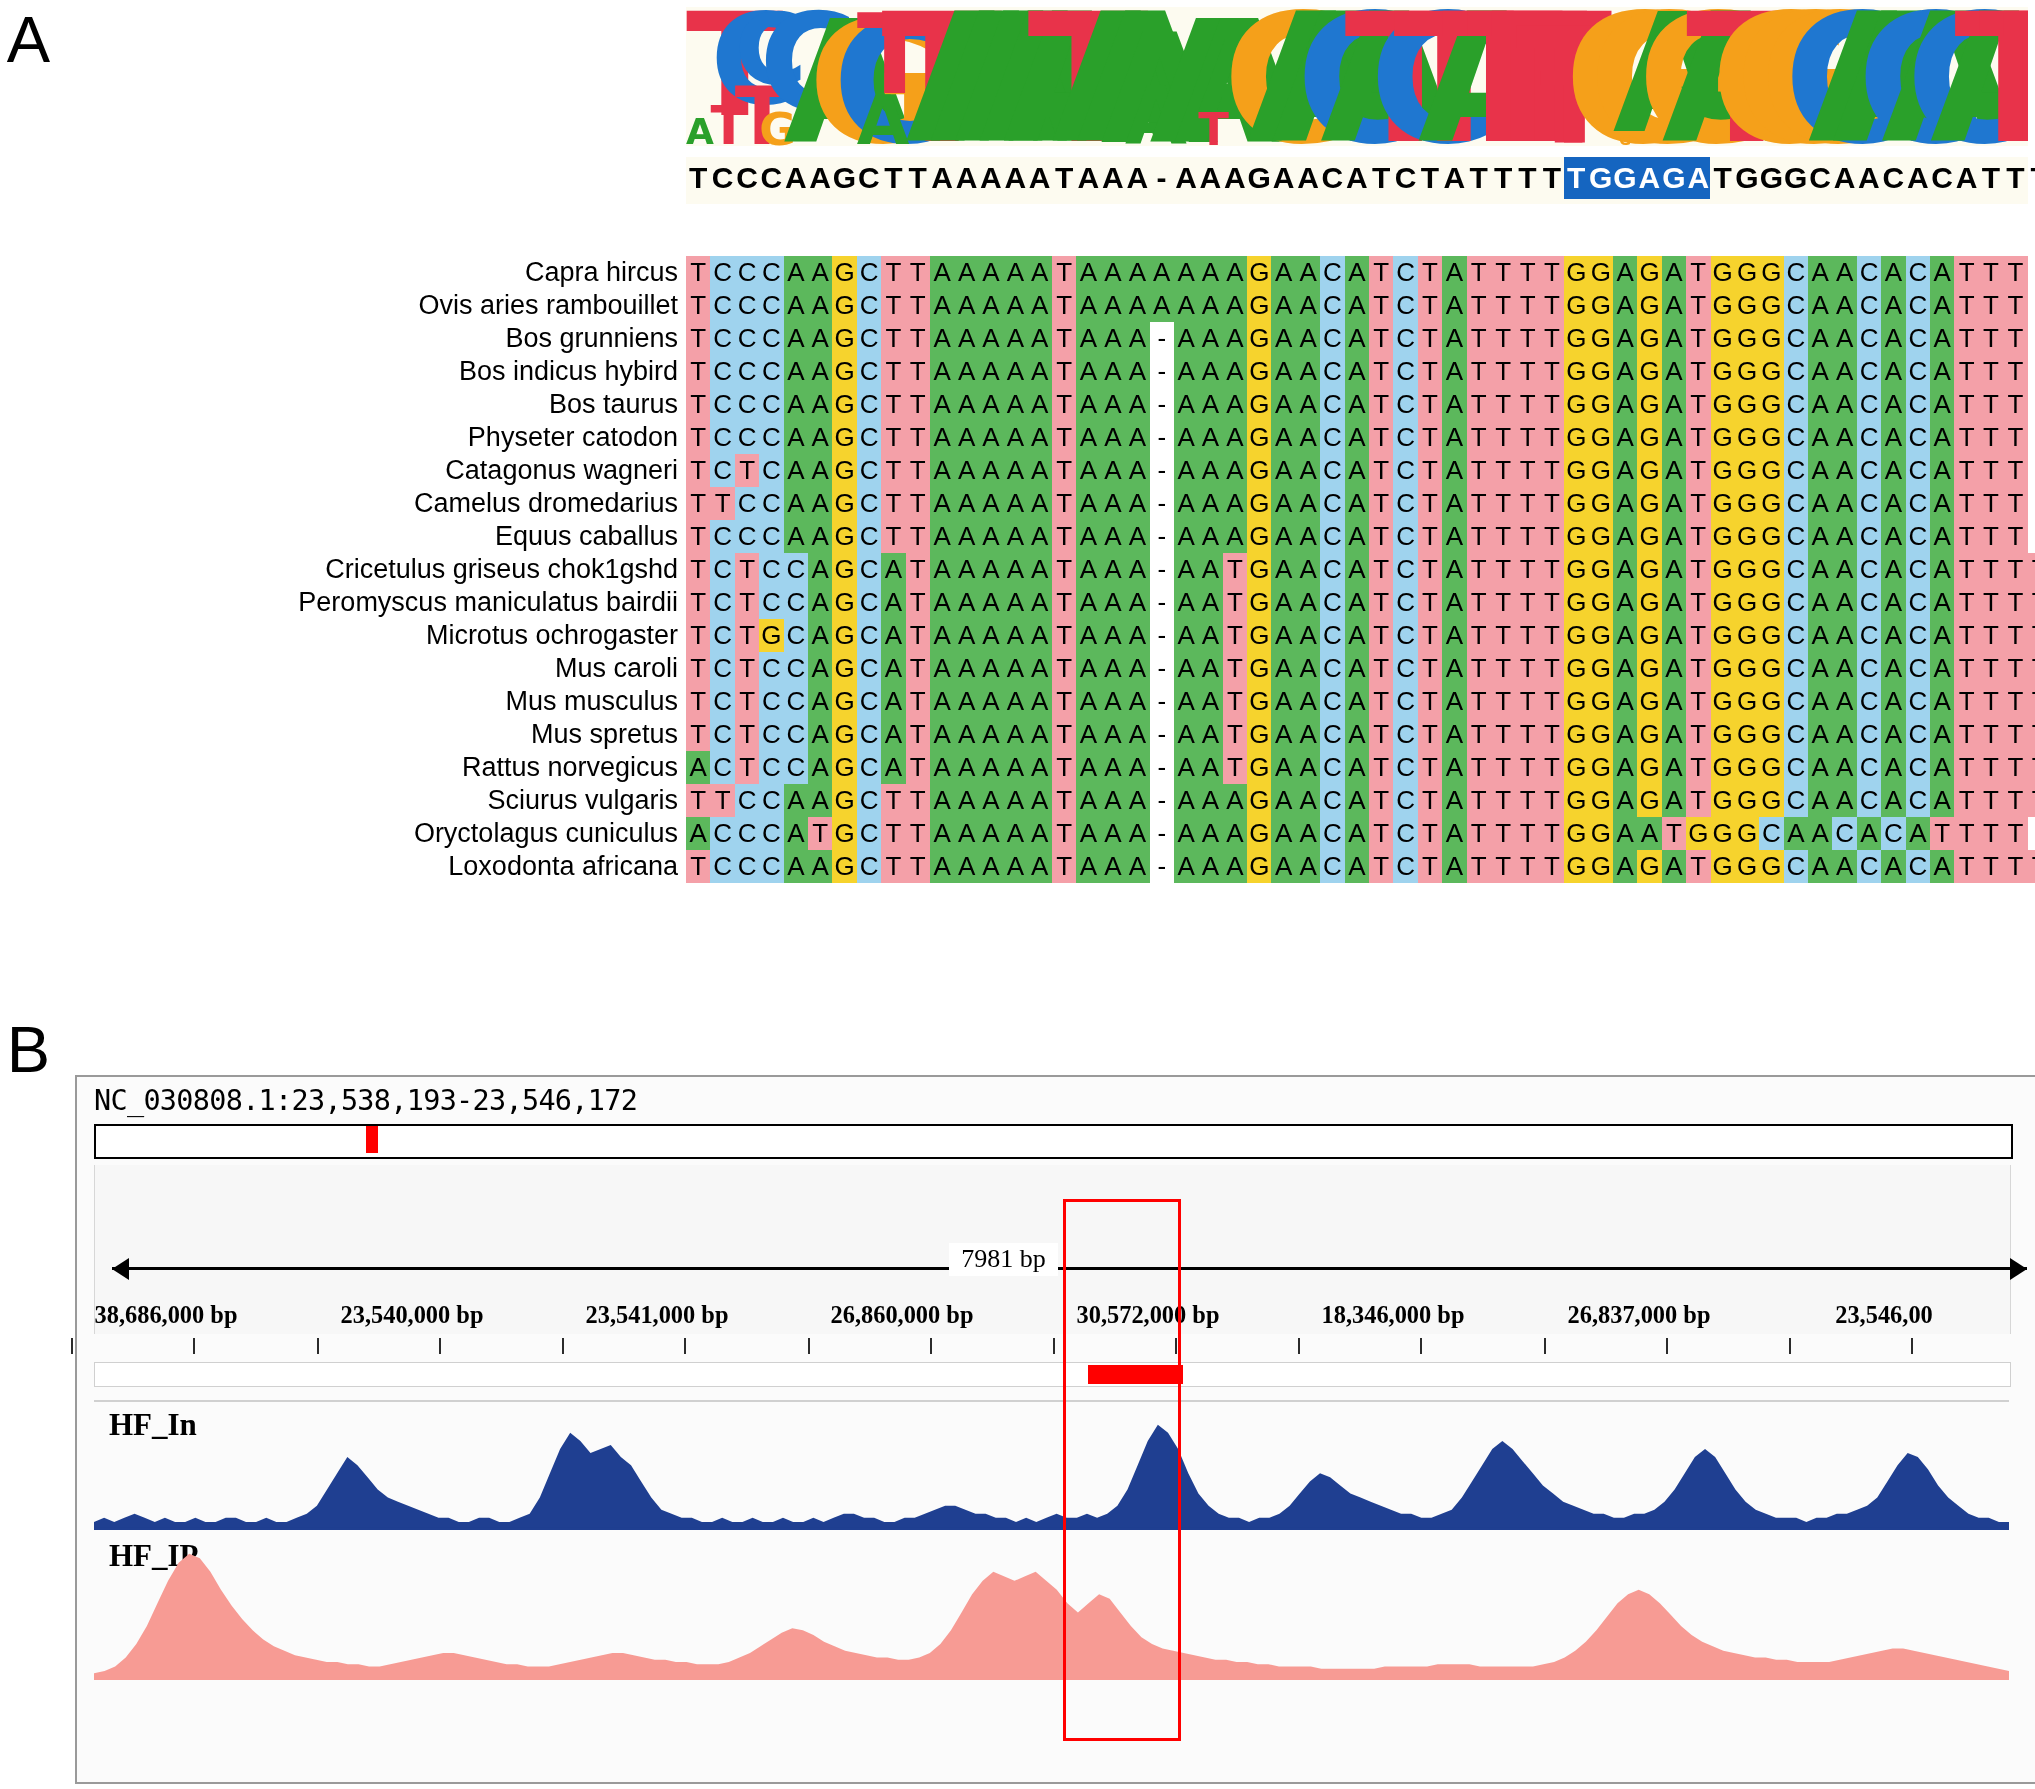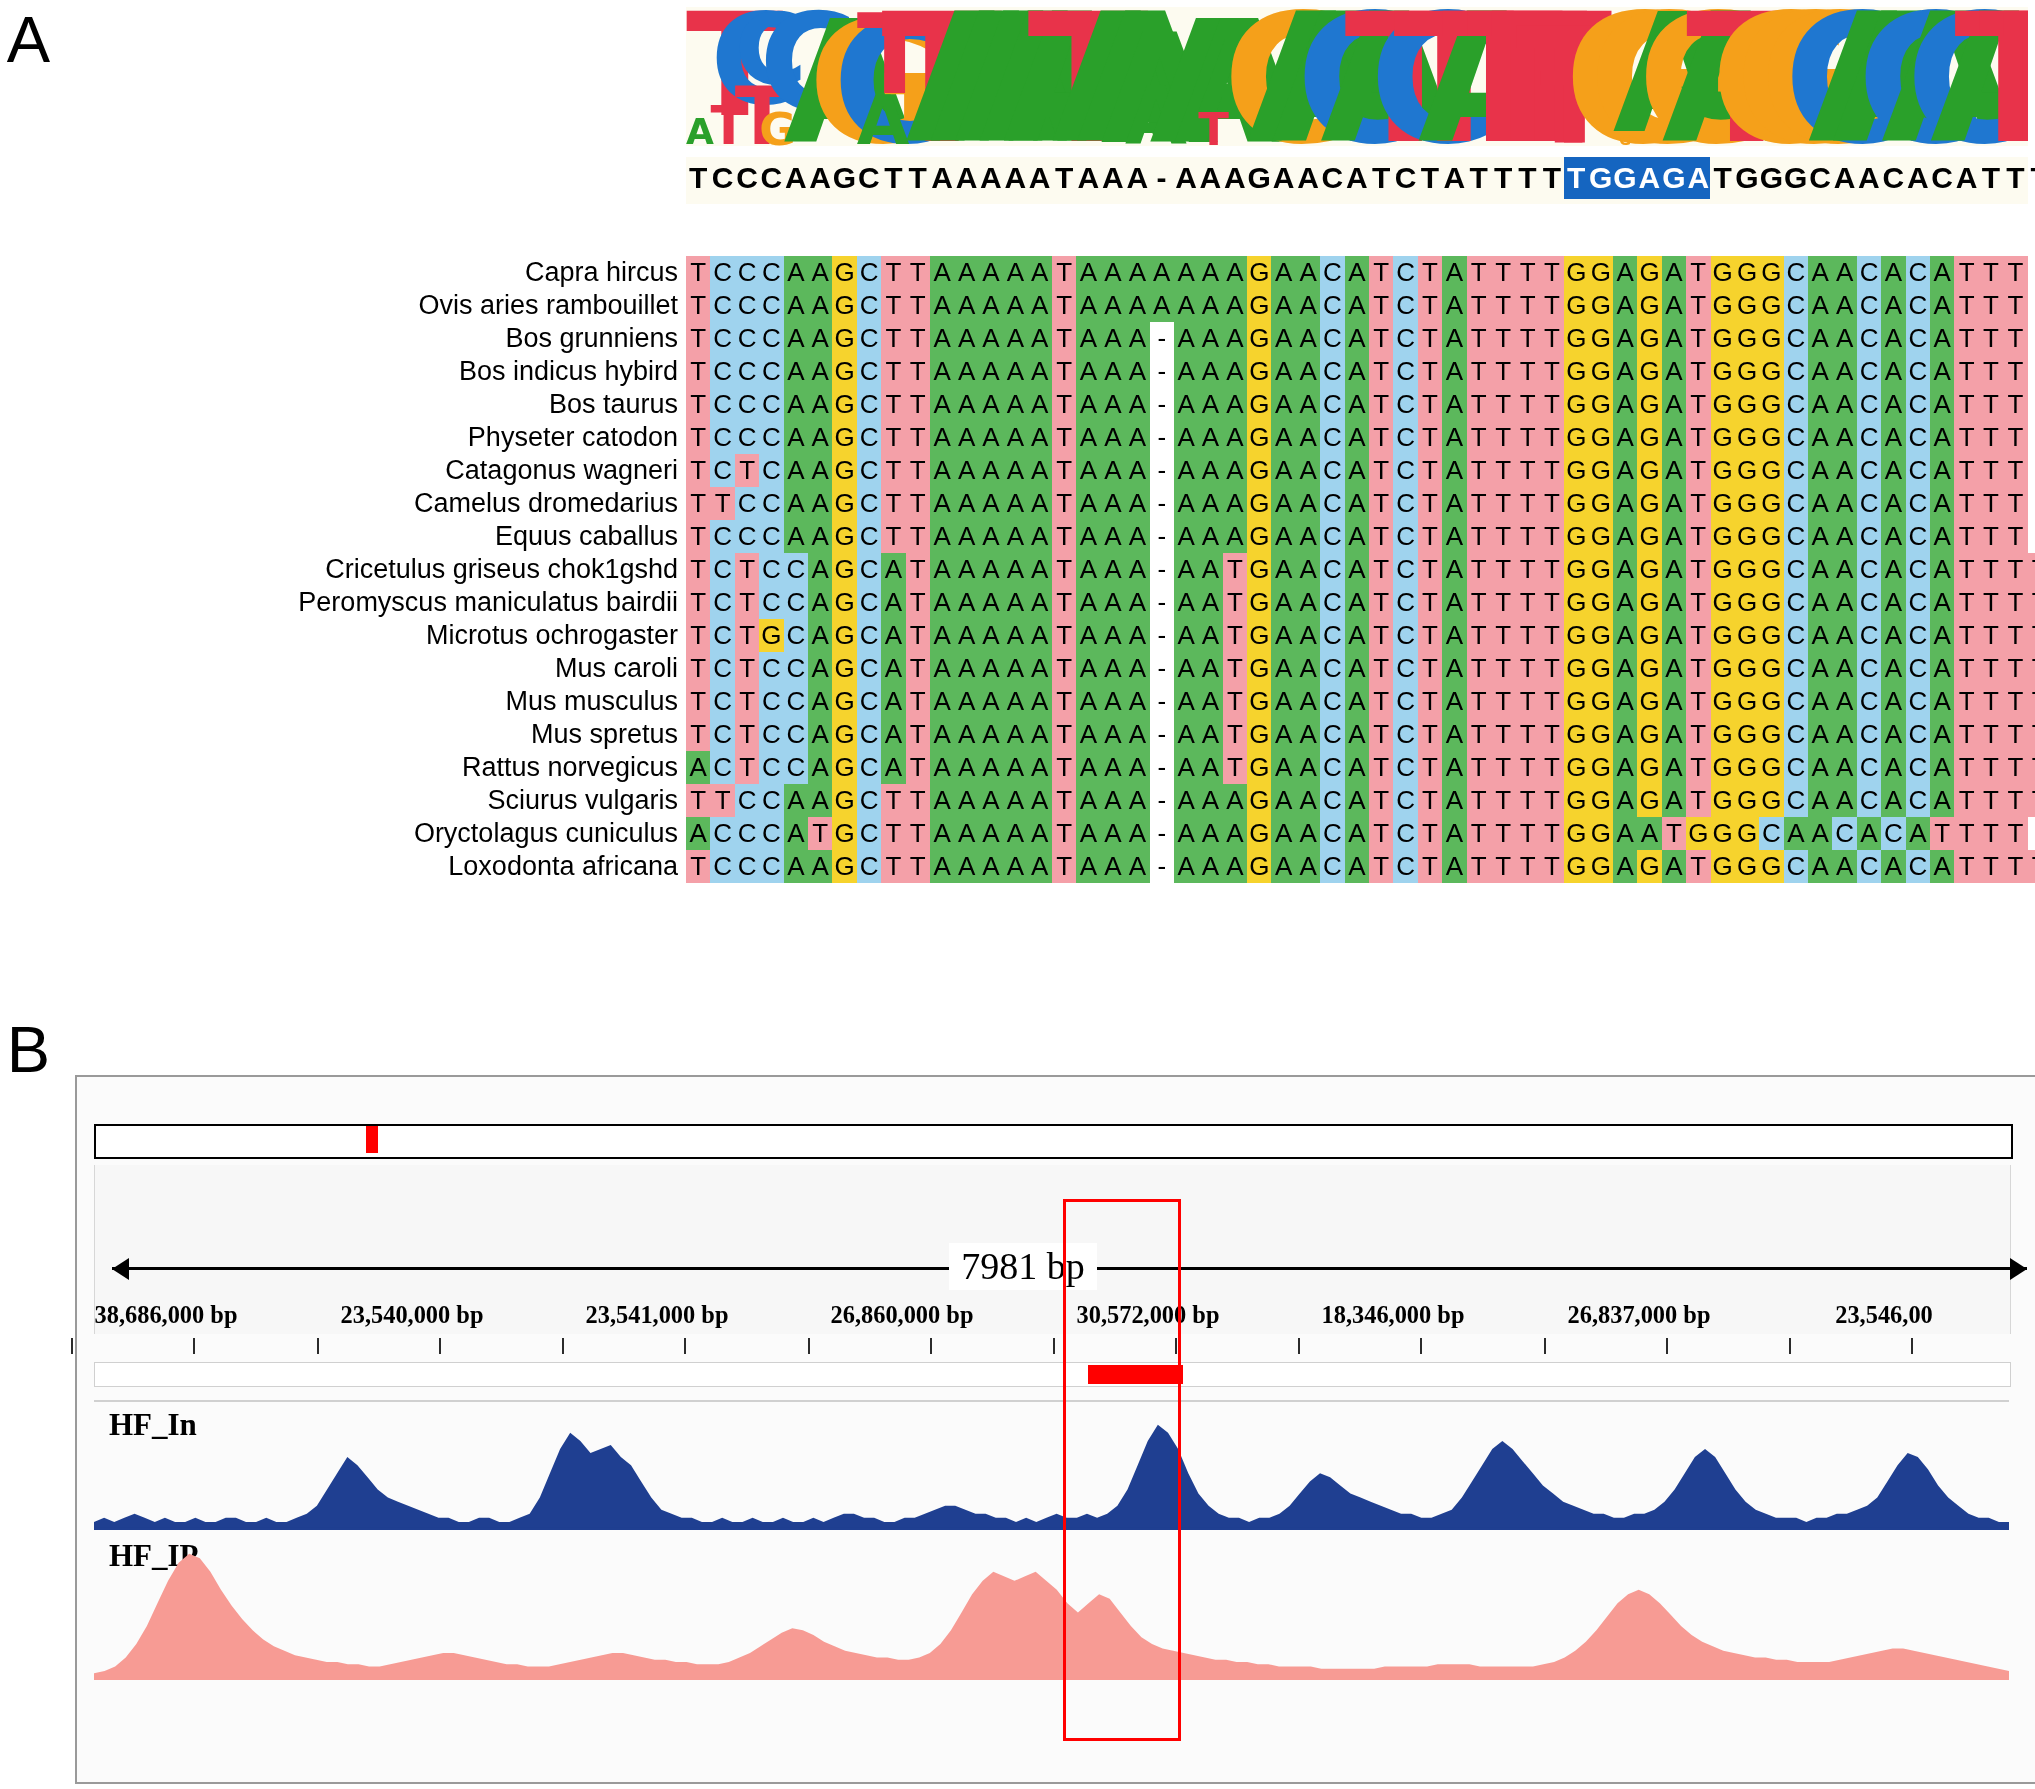--- a/index.html
+++ b/index.html
@@ -35,21 +35,21 @@
   #panelB{position:absolute;left:75px;top:1075px;width:1959px;height:705px;border:2px solid #9a9a9a;background:#fbfbfb;}
   #igv-locus{position:absolute;left:17px;top:6.8px;font-family:"DejaVu Sans Mono",monospace;font-size:28.5px;letter-spacing:-0.7px;}
   #chrom-ideogram{position:absolute;left:17px;top:47px;width:1915px;height:31px;border:2px solid #000;background:#fff;}
   #chrom-marker{position:absolute;left:270px;top:0;width:12.2px;height:27px;background:#ff0000;}
 
   #ruler-area{position:absolute;left:17px;top:88px;width:1915px;height:169px;background:#f7f7f7;border-left:1.4px solid #d7d7d7;border-right:1.4px solid #d7d7d7;}
   #span-arrow{position:absolute;left:17px;top:102px;width:1915px;height:2.7px;background:#000;}
   .arrow-head{position:absolute;top:-9.5px;width:0;height:0;border-top:11px solid transparent;border-bottom:11px solid transparent;}
   .arrow-head.left{left:0;border-right:17.6px solid #000;}
   .arrow-head.right{right:0;border-left:17.6px solid #000;}
-  #span-label{position:absolute;left:854px;top:78px;background:#ffffff;padding:1.4px 12.2px;font-size:38px;font-family:"Liberation Serif",serif;}
+  #span-label{position:absolute;left:854px;top:78px;background:#ffffff;padding:1.4px 12.2px;font-size:26px;font-family:"Liberation Serif",serif;}
 
   .bp-label{position:absolute;top:136px;font-size:24.4px;font-weight:700;font-family:"Liberation Serif",serif;transform:translateX(-50%);white-space:nowrap;}
   .bp-tick{position:absolute;top:173px;width:2px;height:16.3px;background:#2b2b2b;}
 
   #region-band{position:absolute;left:17px;top:285px;width:1915px;height:23px;background:#ffffff;border:1.4px solid #d0d0d0;}
   #region-red{position:absolute;left:993px;top:2px;width:95px;height:19px;background:#ff0000;}
 
   #tracks{position:absolute;left:17px;top:323px;width:1915px;height:359px;background:#fbfbfb;border-top:2px solid #d0d0d0;}
   .track-label{position:absolute;left:15px;font-size:31px;font-weight:700;font-family:"Liberation Serif",serif;}
   #hfin-label{top:5.4px;}
@@ -92,20 +92,21 @@
       <div class="align-row"><span class="sp-name">Mus spretus</span><span class="seq"><span class="base" style="background: rgb(244, 160, 168);">T</span><span class="base" style="background: rgb(159, 211, 238);">C</span><span class="base" style="background: rgb(244, 160, 168);">T</span><span class="base" style="background: rgb(159, 211, 238);">C</span><span class="base" style="background: rgb(159, 211, 238);">C</span><span class="base" style="background: rgb(92, 184, 92);">A</span><span class="base" style="background: rgb(246, 211, 45);">G</span><span class="base" style="background: rgb(159, 211, 238);">C</span><span class="base" style="background: rgb(92, 184, 92);">A</span><span class="base" style="background: rgb(244, 160, 168);">T</span><span class="base" style="background: rgb(92, 184, 92);">A</span><span class="base" style="background: rgb(92, 184, 92);">A</span><span class="base" style="background: rgb(92, 184, 92);">A</span><span class="base" style="background: rgb(92, 184, 92);">A</span><span class="base" style="background: rgb(92, 184, 92);">A</span><span class="base" style="background: rgb(244, 160, 168);">T</span><span class="base" style="background: rgb(92, 184, 92);">A</span><span class="base" style="background: rgb(92, 184, 92);">A</span><span class="base" style="background: rgb(92, 184, 92);">A</span><span class="base" style="background: rgb(255, 255, 255);">-</span><span class="base" style="background: rgb(92, 184, 92);">A</span><span class="base" style="background: rgb(92, 184, 92);">A</span><span class="base" style="background: rgb(244, 160, 168);">T</span><span class="base" style="background: rgb(246, 211, 45);">G</span><span class="base" style="background: rgb(92, 184, 92);">A</span><span class="base" style="background: rgb(92, 184, 92);">A</span><span class="base" style="background: rgb(159, 211, 238);">C</span><span class="base" style="background: rgb(92, 184, 92);">A</span><span class="base" style="background: rgb(244, 160, 168);">T</span><span class="base" style="background: rgb(159, 211, 238);">C</span><span class="base" style="background: rgb(244, 160, 168);">T</span><span class="base" style="background: rgb(92, 184, 92);">A</span><span class="base" style="background: rgb(244, 160, 168);">T</span><span class="base" style="background: rgb(244, 160, 168);">T</span><span class="base" style="background: rgb(244, 160, 168);">T</span><span class="base" style="background: rgb(244, 160, 168);">T</span><span class="base" style="background: rgb(246, 211, 45);">G</span><span class="base" style="background: rgb(246, 211, 45);">G</span><span class="base" style="background: rgb(92, 184, 92);">A</span><span class="base" style="background: rgb(246, 211, 45);">G</span><span class="base" style="background: rgb(92, 184, 92);">A</span><span class="base" style="background: rgb(244, 160, 168);">T</span><span class="base" style="background: rgb(246, 211, 45);">G</span><span class="base" style="background: rgb(246, 211, 45);">G</span><span class="base" style="background: rgb(246, 211, 45);">G</span><span class="base" style="background: rgb(159, 211, 238);">C</span><span class="base" style="background: rgb(92, 184, 92);">A</span><span class="base" style="background: rgb(92, 184, 92);">A</span><span class="base" style="background: rgb(159, 211, 238);">C</span><span class="base" style="background: rgb(92, 184, 92);">A</span><span class="base" style="background: rgb(159, 211, 238);">C</span><span class="base" style="background: rgb(92, 184, 92);">A</span><span class="base" style="background: rgb(244, 160, 168);">T</span><span class="base" style="background: rgb(244, 160, 168);">T</span><span class="base" style="background: rgb(244, 160, 168);">T</span><span class="base" style="background: rgb(244, 160, 168);">T</span></span></div>
       <div class="align-row"><span class="sp-name">Rattus norvegicus</span><span class="seq"><span class="base" style="background: rgb(92, 184, 92);">A</span><span class="base" style="background: rgb(159, 211, 238);">C</span><span class="base" style="background: rgb(244, 160, 168);">T</span><span class="base" style="background: rgb(159, 211, 238);">C</span><span class="base" style="background: rgb(159, 211, 238);">C</span><span class="base" style="background: rgb(92, 184, 92);">A</span><span class="base" style="background: rgb(246, 211, 45);">G</span><span class="base" style="background: rgb(159, 211, 238);">C</span><span class="base" style="background: rgb(92, 184, 92);">A</span><span class="base" style="background: rgb(244, 160, 168);">T</span><span class="base" style="background: rgb(92, 184, 92);">A</span><span class="base" style="background: rgb(92, 184, 92);">A</span><span class="base" style="background: rgb(92, 184, 92);">A</span><span class="base" style="background: rgb(92, 184, 92);">A</span><span class="base" style="background: rgb(92, 184, 92);">A</span><span class="base" style="background: rgb(244, 160, 168);">T</span><span class="base" style="background: rgb(92, 184, 92);">A</span><span class="base" style="background: rgb(92, 184, 92);">A</span><span class="base" style="background: rgb(92, 184, 92);">A</span><span class="base" style="background: rgb(255, 255, 255);">-</span><span class="base" style="background: rgb(92, 184, 92);">A</span><span class="base" style="background: rgb(92, 184, 92);">A</span><span class="base" style="background: rgb(244, 160, 168);">T</span><span class="base" style="background: rgb(246, 211, 45);">G</span><span class="base" style="background: rgb(92, 184, 92);">A</span><span class="base" style="background: rgb(92, 184, 92);">A</span><span class="base" style="background: rgb(159, 211, 238);">C</span><span class="base" style="background: rgb(92, 184, 92);">A</span><span class="base" style="background: rgb(244, 160, 168);">T</span><span class="base" style="background: rgb(159, 211, 238);">C</span><span class="base" style="background: rgb(244, 160, 168);">T</span><span class="base" style="background: rgb(92, 184, 92);">A</span><span class="base" style="background: rgb(244, 160, 168);">T</span><span class="base" style="background: rgb(244, 160, 168);">T</span><span class="base" style="background: rgb(244, 160, 168);">T</span><span class="base" style="background: rgb(244, 160, 168);">T</span><span class="base" style="background: rgb(246, 211, 45);">G</span><span class="base" style="background: rgb(246, 211, 45);">G</span><span class="base" style="background: rgb(92, 184, 92);">A</span><span class="base" style="background: rgb(246, 211, 45);">G</span><span class="base" style="background: rgb(92, 184, 92);">A</span><span class="base" style="background: rgb(244, 160, 168);">T</span><span class="base" style="background: rgb(246, 211, 45);">G</span><span class="base" style="background: rgb(246, 211, 45);">G</span><span class="base" style="background: rgb(246, 211, 45);">G</span><span class="base" style="background: rgb(159, 211, 238);">C</span><span class="base" style="background: rgb(92, 184, 92);">A</span><span class="base" style="background: rgb(92, 184, 92);">A</span><span class="base" style="background: rgb(159, 211, 238);">C</span><span class="base" style="background: rgb(92, 184, 92);">A</span><span class="base" style="background: rgb(159, 211, 238);">C</span><span class="base" style="background: rgb(92, 184, 92);">A</span><span class="base" style="background: rgb(244, 160, 168);">T</span><span class="base" style="background: rgb(244, 160, 168);">T</span><span class="base" style="background: rgb(244, 160, 168);">T</span><span class="base" style="background: rgb(244, 160, 168);">T</span></span></div>
       <div class="align-row"><span class="sp-name">Sciurus vulgaris</span><span class="seq"><span class="base" style="background: rgb(244, 160, 168);">T</span><span class="base" style="background: rgb(244, 160, 168);">T</span><span class="base" style="background: rgb(159, 211, 238);">C</span><span class="base" style="background: rgb(159, 211, 238);">C</span><span class="base" style="background: rgb(92, 184, 92);">A</span><span class="base" style="background: rgb(92, 184, 92);">A</span><span class="base" style="background: rgb(246, 211, 45);">G</span><span class="base" style="background: rgb(159, 211, 238);">C</span><span class="base" style="background: rgb(244, 160, 168);">T</span><span class="base" style="background: rgb(244, 160, 168);">T</span><span class="base" style="background: rgb(92, 184, 92);">A</span><span class="base" style="background: rgb(92, 184, 92);">A</span><span class="base" style="background: rgb(92, 184, 92);">A</span><span class="base" style="background: rgb(92, 184, 92);">A</span><span class="base" style="background: rgb(92, 184, 92);">A</span><span class="base" style="background: rgb(244, 160, 168);">T</span><span class="base" style="background: rgb(92, 184, 92);">A</span><span class="base" style="background: rgb(92, 184, 92);">A</span><span class="base" style="background: rgb(92, 184, 92);">A</span><span class="base" style="background: rgb(255, 255, 255);">-</span><span class="base" style="background: rgb(92, 184, 92);">A</span><span class="base" style="background: rgb(92, 184, 92);">A</span><span class="base" style="background: rgb(92, 184, 92);">A</span><span class="base" style="background: rgb(246, 211, 45);">G</span><span class="base" style="background: rgb(92, 184, 92);">A</span><span class="base" style="background: rgb(92, 184, 92);">A</span><span class="base" style="background: rgb(159, 211, 238);">C</span><span class="base" style="background: rgb(92, 184, 92);">A</span><span class="base" style="background: rgb(244, 160, 168);">T</span><span class="base" style="background: rgb(159, 211, 238);">C</span><span class="base" style="background: rgb(244, 160, 168);">T</span><span class="base" style="background: rgb(92, 184, 92);">A</span><span class="base" style="background: rgb(244, 160, 168);">T</span><span class="base" style="background: rgb(244, 160, 168);">T</span><span class="base" style="background: rgb(244, 160, 168);">T</span><span class="base" style="background: rgb(244, 160, 168);">T</span><span class="base" style="background: rgb(246, 211, 45);">G</span><span class="base" style="background: rgb(246, 211, 45);">G</span><span class="base" style="background: rgb(92, 184, 92);">A</span><span class="base" style="background: rgb(246, 211, 45);">G</span><span class="base" style="background: rgb(92, 184, 92);">A</span><span class="base" style="background: rgb(244, 160, 168);">T</span><span class="base" style="background: rgb(246, 211, 45);">G</span><span class="base" style="background: rgb(246, 211, 45);">G</span><span class="base" style="background: rgb(246, 211, 45);">G</span><span class="base" style="background: rgb(159, 211, 238);">C</span><span class="base" style="background: rgb(92, 184, 92);">A</span><span class="base" style="background: rgb(92, 184, 92);">A</span><span class="base" style="background: rgb(159, 211, 238);">C</span><span class="base" style="background: rgb(92, 184, 92);">A</span><span class="base" style="background: rgb(159, 211, 238);">C</span><span class="base" style="background: rgb(92, 184, 92);">A</span><span class="base" style="background: rgb(244, 160, 168);">T</span><span class="base" style="background: rgb(244, 160, 168);">T</span><span class="base" style="background: rgb(244, 160, 168);">T</span><span class="base" style="background: rgb(244, 160, 168);">T</span></span></div>
       <div class="align-row"><span class="sp-name">Oryctolagus cuniculus</span><span class="seq"><span class="base" style="background: rgb(92, 184, 92);">A</span><span class="base" style="background: rgb(159, 211, 238);">C</span><span class="base" style="background: rgb(159, 211, 238);">C</span><span class="base" style="background: rgb(159, 211, 238);">C</span><span class="base" style="background: rgb(92, 184, 92);">A</span><span class="base" style="background: rgb(244, 160, 168);">T</span><span class="base" style="background: rgb(246, 211, 45);">G</span><span class="base" style="background: rgb(159, 211, 238);">C</span><span class="base" style="background: rgb(244, 160, 168);">T</span><span class="base" style="background: rgb(244, 160, 168);">T</span><span class="base" style="background: rgb(92, 184, 92);">A</span><span class="base" style="background: rgb(92, 184, 92);">A</span><span class="base" style="background: rgb(92, 184, 92);">A</span><span class="base" style="background: rgb(92, 184, 92);">A</span><span class="base" style="background: rgb(92, 184, 92);">A</span><span class="base" style="background: rgb(244, 160, 168);">T</span><span class="base" style="background: rgb(92, 184, 92);">A</span><span class="base" style="background: rgb(92, 184, 92);">A</span><span class="base" style="background: rgb(92, 184, 92);">A</span><span class="base" style="background: rgb(255, 255, 255);">-</span><span class="base" style="background: rgb(92, 184, 92);">A</span><span class="base" style="background: rgb(92, 184, 92);">A</span><span class="base" style="background: rgb(92, 184, 92);">A</span><span class="base" style="background: rgb(246, 211, 45);">G</span><span class="base" style="background: rgb(92, 184, 92);">A</span><span class="base" style="background: rgb(92, 184, 92);">A</span><span class="base" style="background: rgb(159, 211, 238);">C</span><span class="base" style="background: rgb(92, 184, 92);">A</span><span class="base" style="background: rgb(244, 160, 168);">T</span><span class="base" style="background: rgb(159, 211, 238);">C</span><span class="base" style="background: rgb(244, 160, 168);">T</span><span class="base" style="background: rgb(92, 184, 92);">A</span><span class="base" style="background: rgb(244, 160, 168);">T</span><span class="base" style="background: rgb(244, 160, 168);">T</span><span class="base" style="background: rgb(244, 160, 168);">T</span><span class="base" style="background: rgb(244, 160, 168);">T</span><span class="base" style="background: rgb(246, 211, 45);">G</span><span class="base" style="background: rgb(246, 211, 45);">G</span><span class="base" style="background: rgb(92, 184, 92);">A</span><span class="base" style="background: rgb(92, 184, 92);">A</span><span class="base" style="background: rgb(244, 160, 168);">T</span><span class="base" style="background: rgb(246, 211, 45);">G</span><span class="base" style="background: rgb(246, 211, 45);">G</span><span class="base" style="background: rgb(246, 211, 45);">G</span><span class="base" style="background: rgb(159, 211, 238);">C</span><span class="base" style="background: rgb(92, 184, 92);">A</span><span class="base" style="background: rgb(92, 184, 92);">A</span><span class="base" style="background: rgb(159, 211, 238);">C</span><span class="base" style="background: rgb(92, 184, 92);">A</span><span class="base" style="background: rgb(159, 211, 238);">C</span><span class="base" style="background: rgb(92, 184, 92);">A</span><span class="base" style="background: rgb(244, 160, 168);">T</span><span class="base" style="background: rgb(244, 160, 168);">T</span><span class="base" style="background: rgb(244, 160, 168);">T</span><span class="base" style="background: rgb(244, 160, 168);">T</span><span class="base" style="background: rgb(255, 255, 255);">-</span></span></div>
       <div class="align-row"><span class="sp-name">Loxodonta africana</span><span class="seq"><span class="base" style="background: rgb(244, 160, 168);">T</span><span class="base" style="background: rgb(159, 211, 238);">C</span><span class="base" style="background: rgb(159, 211, 238);">C</span><span class="base" style="background: rgb(159, 211, 238);">C</span><span class="base" style="background: rgb(92, 184, 92);">A</span><span class="base" style="background: rgb(92, 184, 92);">A</span><span class="base" style="background: rgb(246, 211, 45);">G</span><span class="base" style="background: rgb(159, 211, 238);">C</span><span class="base" style="background: rgb(244, 160, 168);">T</span><span class="base" style="background: rgb(244, 160, 168);">T</span><span class="base" style="background: rgb(92, 184, 92);">A</span><span class="base" style="background: rgb(92, 184, 92);">A</span><span class="base" style="background: rgb(92, 184, 92);">A</span><span class="base" style="background: rgb(92, 184, 92);">A</span><span class="base" style="background: rgb(92, 184, 92);">A</span><span class="base" style="background: rgb(244, 160, 168);">T</span><span class="base" style="background: rgb(92, 184, 92);">A</span><span class="base" style="background: rgb(92, 184, 92);">A</span><span class="base" style="background: rgb(92, 184, 92);">A</span><span class="base" style="background: rgb(255, 255, 255);">-</span><span class="base" style="background: rgb(92, 184, 92);">A</span><span class="base" style="background: rgb(92, 184, 92);">A</span><span class="base" style="background: rgb(92, 184, 92);">A</span><span class="base" style="background: rgb(246, 211, 45);">G</span><span class="base" style="background: rgb(92, 184, 92);">A</span><span class="base" style="background: rgb(92, 184, 92);">A</span><span class="base" style="background: rgb(159, 211, 238);">C</span><span class="base" style="background: rgb(92, 184, 92);">A</span><span class="base" style="background: rgb(244, 160, 168);">T</span><span class="base" style="background: rgb(159, 211, 238);">C</span><span class="base" style="background: rgb(244, 160, 168);">T</span><span class="base" style="background: rgb(92, 184, 92);">A</span><span class="base" style="background: rgb(244, 160, 168);">T</span><span class="base" style="background: rgb(244, 160, 168);">T</span><span class="base" style="background: rgb(244, 160, 168);">T</span><span class="base" style="background: rgb(244, 160, 168);">T</span><span class="base" style="background: rgb(246, 211, 45);">G</span><span class="base" style="background: rgb(246, 211, 45);">G</span><span class="base" style="background: rgb(92, 184, 92);">A</span><span class="base" style="background: rgb(246, 211, 45);">G</span><span class="base" style="background: rgb(92, 184, 92);">A</span><span class="base" style="background: rgb(244, 160, 168);">T</span><span class="base" style="background: rgb(246, 211, 45);">G</span><span class="base" style="background: rgb(246, 211, 45);">G</span><span class="base" style="background: rgb(246, 211, 45);">G</span><span class="base" style="background: rgb(159, 211, 238);">C</span><span class="base" style="background: rgb(92, 184, 92);">A</span><span class="base" style="background: rgb(92, 184, 92);">A</span><span class="base" style="background: rgb(159, 211, 238);">C</span><span class="base" style="background: rgb(92, 184, 92);">A</span><span class="base" style="background: rgb(159, 211, 238);">C</span><span class="base" style="background: rgb(92, 184, 92);">A</span><span class="base" style="background: rgb(244, 160, 168);">T</span><span class="base" style="background: rgb(244, 160, 168);">T</span><span class="base" style="background: rgb(244, 160, 168);">T</span><span class="base" style="background: rgb(244, 160, 168);">T</span></span></div>
     </div>
 </div>
 
 <div id="panelB">
 
+  <div id="igv-locus">NC_030808.1:23,538,193-23,546,172</div>
 
   <div id="chrom-ideogram">
     <div id="chrom-marker"></div>
   </div>
 
   <div id="ruler-area">
     <div id="span-arrow">
       <div class="arrow-head left"></div>
       <div class="arrow-head right"></div>
     </div>

